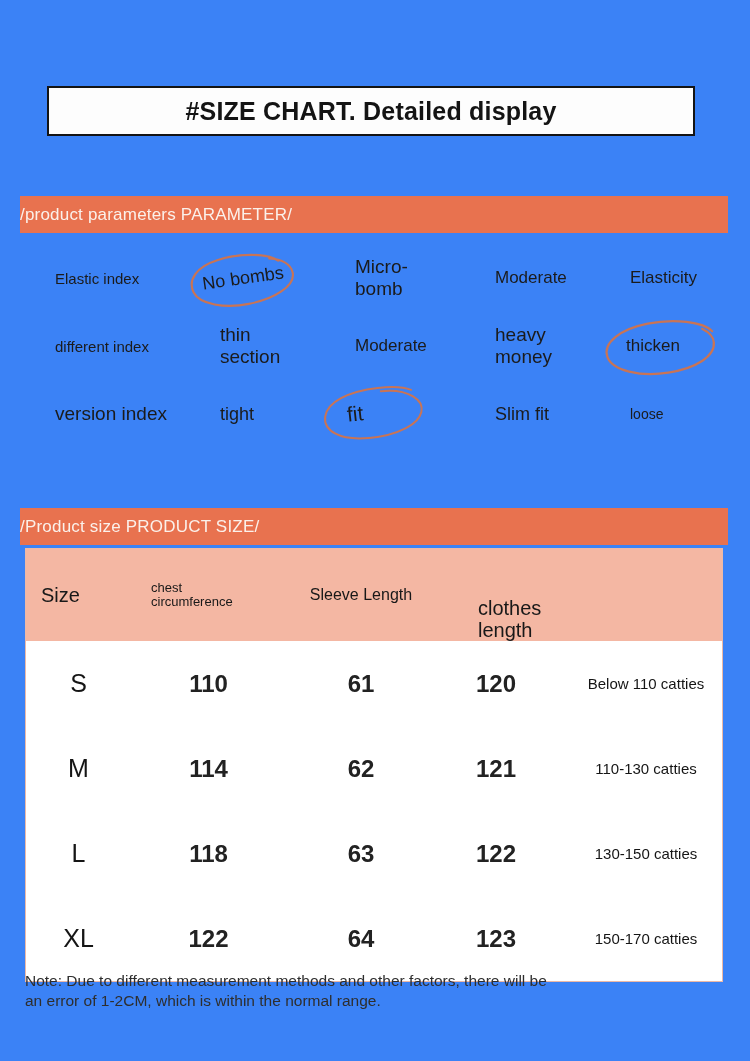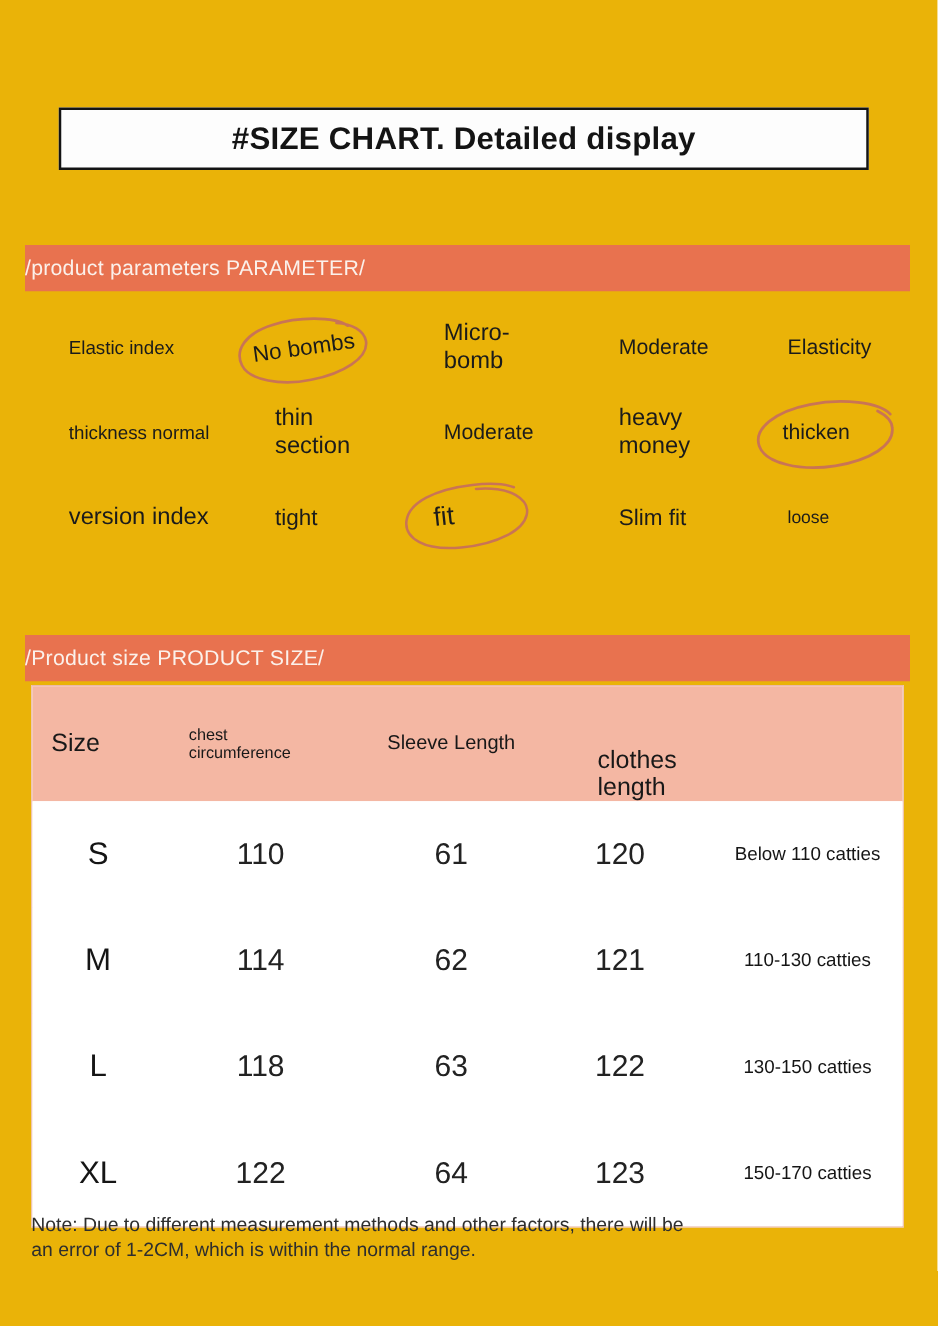--- a/index.html
+++ b/index.html
@@ -6,21 +6,21 @@
     margin: 0;
     padding: 0;
     background: #ffffff;
     font-family: "Liberation Sans", sans-serif;
     color: #151515;
   }
   .page {
     position: relative;
     width: 750px;
     height: 1061px;
-    background: #eab308;
+    background: #3b82f6;
     overflow: hidden;
   }
 
   
   .title-box {
     position: absolute;
     left: 47px; top: 86px;
     width: 644px; height: 46px;
     border: 2px solid #141414;
     display: flex; align-items: center; justify-content: center;
@@ -116,21 +116,21 @@
 
   .t-row {
     display: grid;
     grid-template-columns: 105px 155px 150px 120px 166px;
     align-items: center;
     height: 85px;
     background: #ffffff;
   }
   .tc { text-align: center; }
   .tc-size { font-size: 25px; }
-  .tc-num { font-size: 24px; color: #222; }
+  .tc-num { font-size: 24px; color: #222; font-weight: bold; }
   .tc-weight { font-size: 15px; padding-left: 14px; }
 
   
   .note {
     position: absolute;
     left: 25px; top: 971px;
     width: 530px;
     font-size: 15.5px;
     line-height: 1.32;
     color: #2e2e2e;
@@ -166,21 +166,21 @@
       </div>
       <div>
         <span class="opt">Moderate</span>
       </div>
       <div>
         <span class="opt">Elasticity</span>
       </div>
     </div>
 
     <div class="param-row row-2">
-      <div class="param-label">thickness normal</div>
+      <div class="param-label">different index</div>
       <div>
         <span class="opt two-line w-narrow sz-lg">thin section</span>
       </div>
       <div>
         <span class="opt">Moderate</span>
       </div>
       <div>
         <span class="opt two-line w-narrow sz-lg">heavy money</span>
       </div>
       <div>

